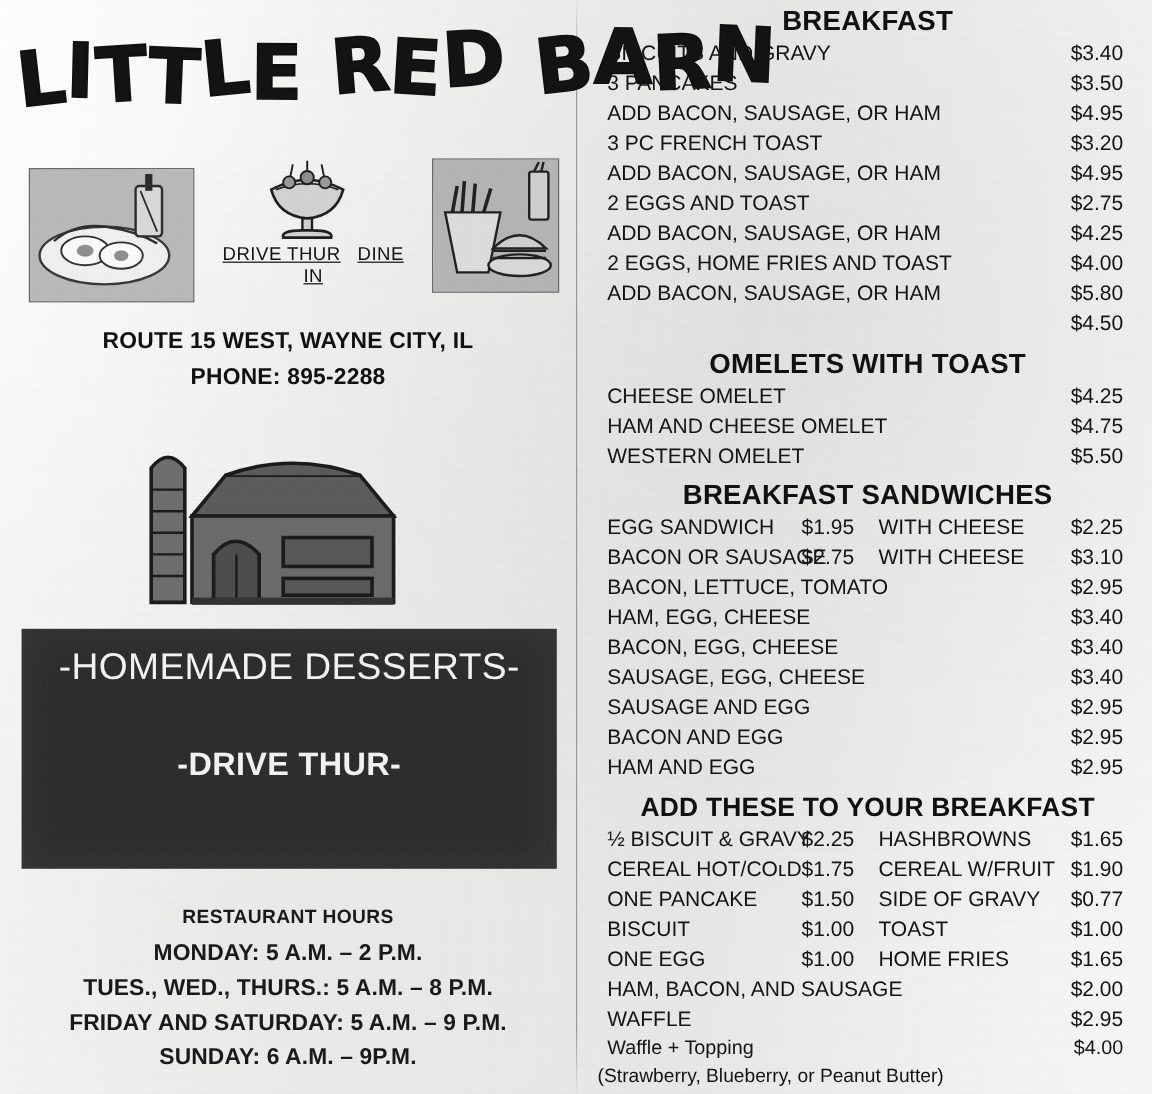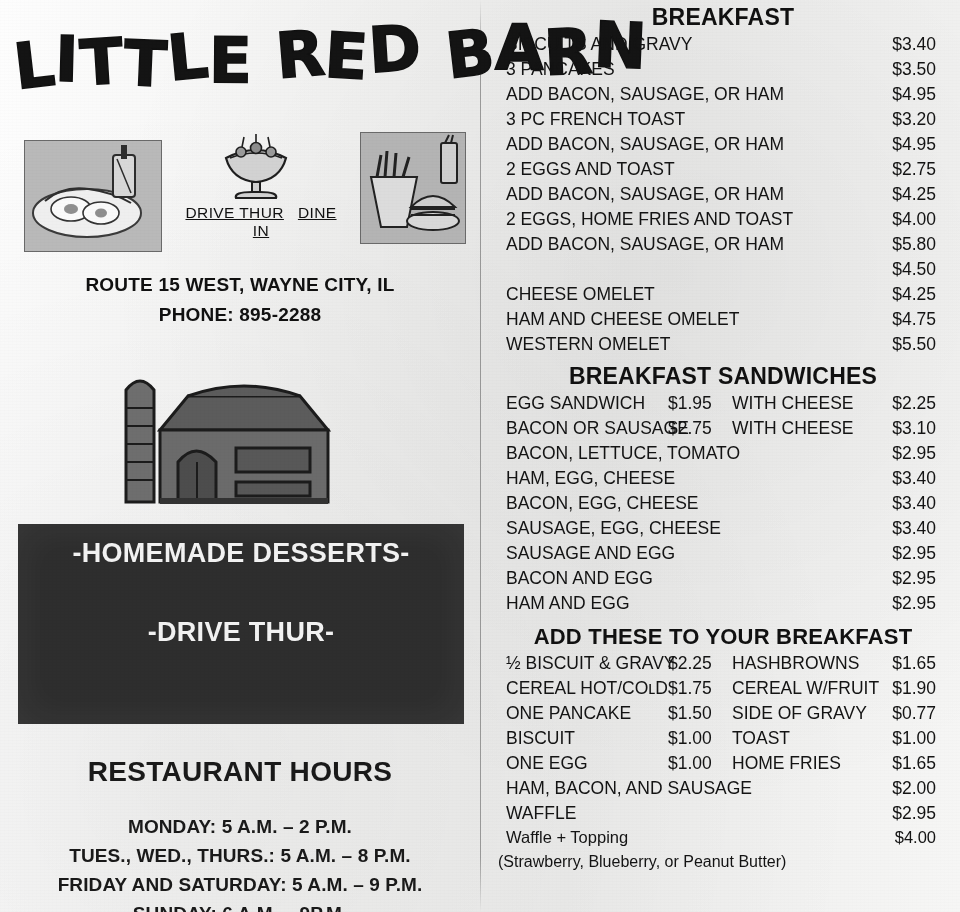--- a/index.html
+++ b/index.html
@@ -124,34 +124,34 @@
   .specials-box {
     position: absolute;
     left: 18px; top: 524px;
     width: 446px; height: 200px;
     background: #2e2e2e;
     color: #f2f2f2;
     text-align: center;
     box-shadow: inset 0 0 40px rgba(255,255,255,.06);
   }
   .specials-box .l1 { font-size: 27px; font-weight: bold; margin-top: 22px; letter-spacing: .3px; }
-  .specials-box .l2 { font-size: 27px; font-weight: bold; margin-top: 14px; letter-spacing: .3px; }
+  .specials-box .l2 { font-size: 31px; font-weight: normal; margin-top: 14px; letter-spacing: .3px; }
   .specials-box .l3 { font-size: 27px; font-weight: bold; margin-top: 48px; letter-spacing: .3px; }
 
   .hours {
     position: absolute;
     left: 0; top: 756px;
     width: 480px;
     text-align: center;
   }
   .hours .h-title {
     font-weight: bold;
-    font-size: 28px;
+    font-size: 16px;
     letter-spacing: .3px;
-    margin-bottom: 24px;
+    margin-bottom: 6px;
   }
   .hours .h-row {
     font-weight: bold;
     font-size: 19px;
     line-height: 29px;
     letter-spacing: .1px;
   }
 
   
   .right {
@@ -332,20 +332,21 @@
         </div>
       <div class="row">
           <span class="nm">ADD BACON, SAUSAGE, OR HAM</span>
           <span class="pr">$5.80</span>
         </div>
       <div class="row">
           <span class="pr">$4.50</span>
         </div>
     </div>
 
+    <div class="sec-title" style="margin-top:6px;">OMELETS WITH TOAST</div>
     <div class="rows">
       <div class="row">
           <span class="nm">CHEESE OMELET</span>
           <span class="pr">$4.25</span>
         </div>
       <div class="row">
           <span class="nm">HAM AND CHEESE OMELET</span>
           <span class="pr">$4.75</span>
         </div>
       <div class="row">

